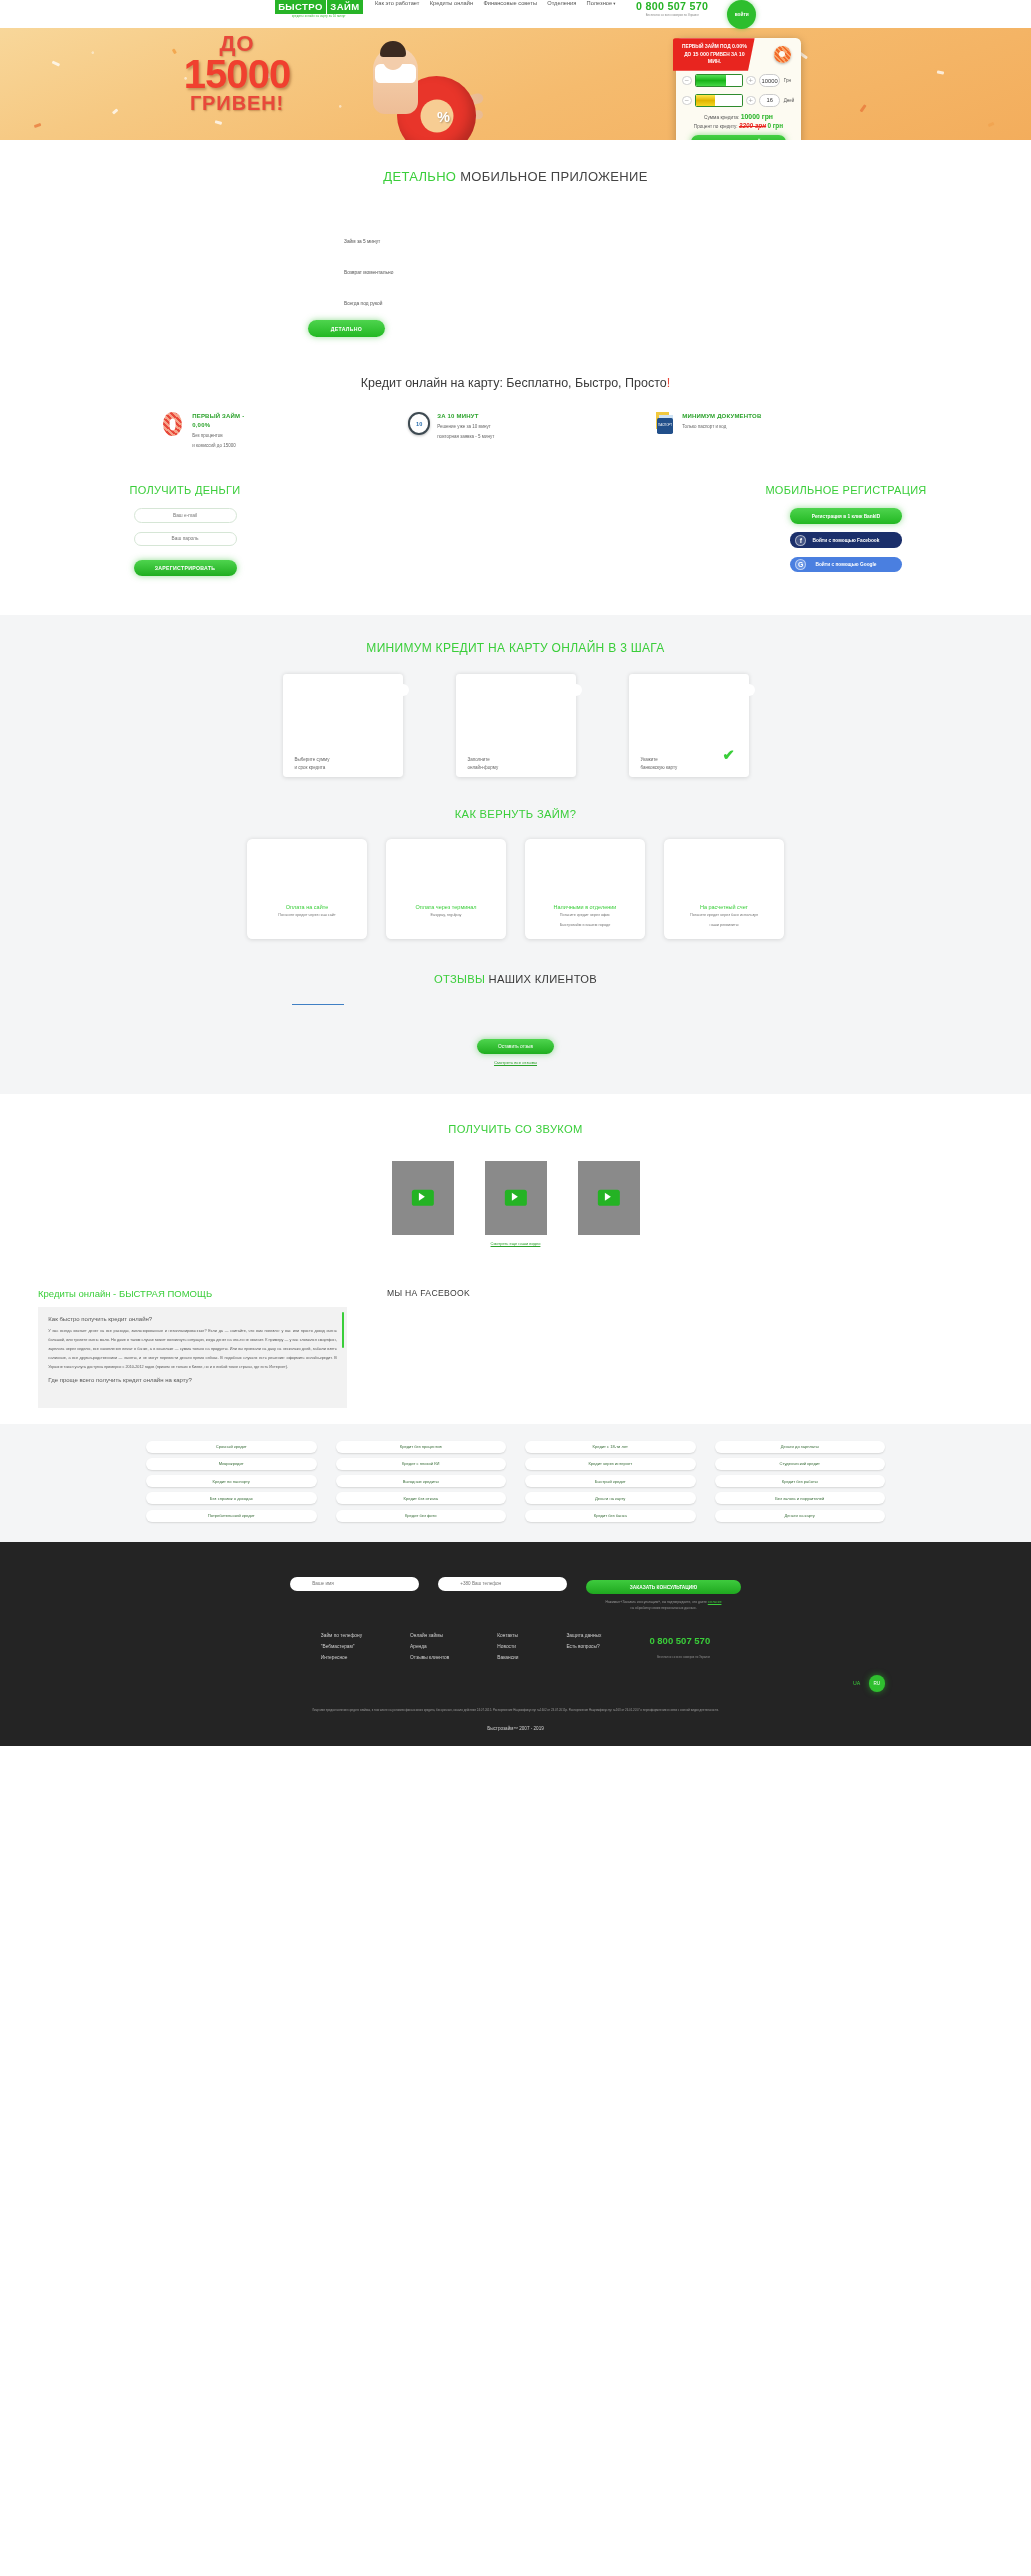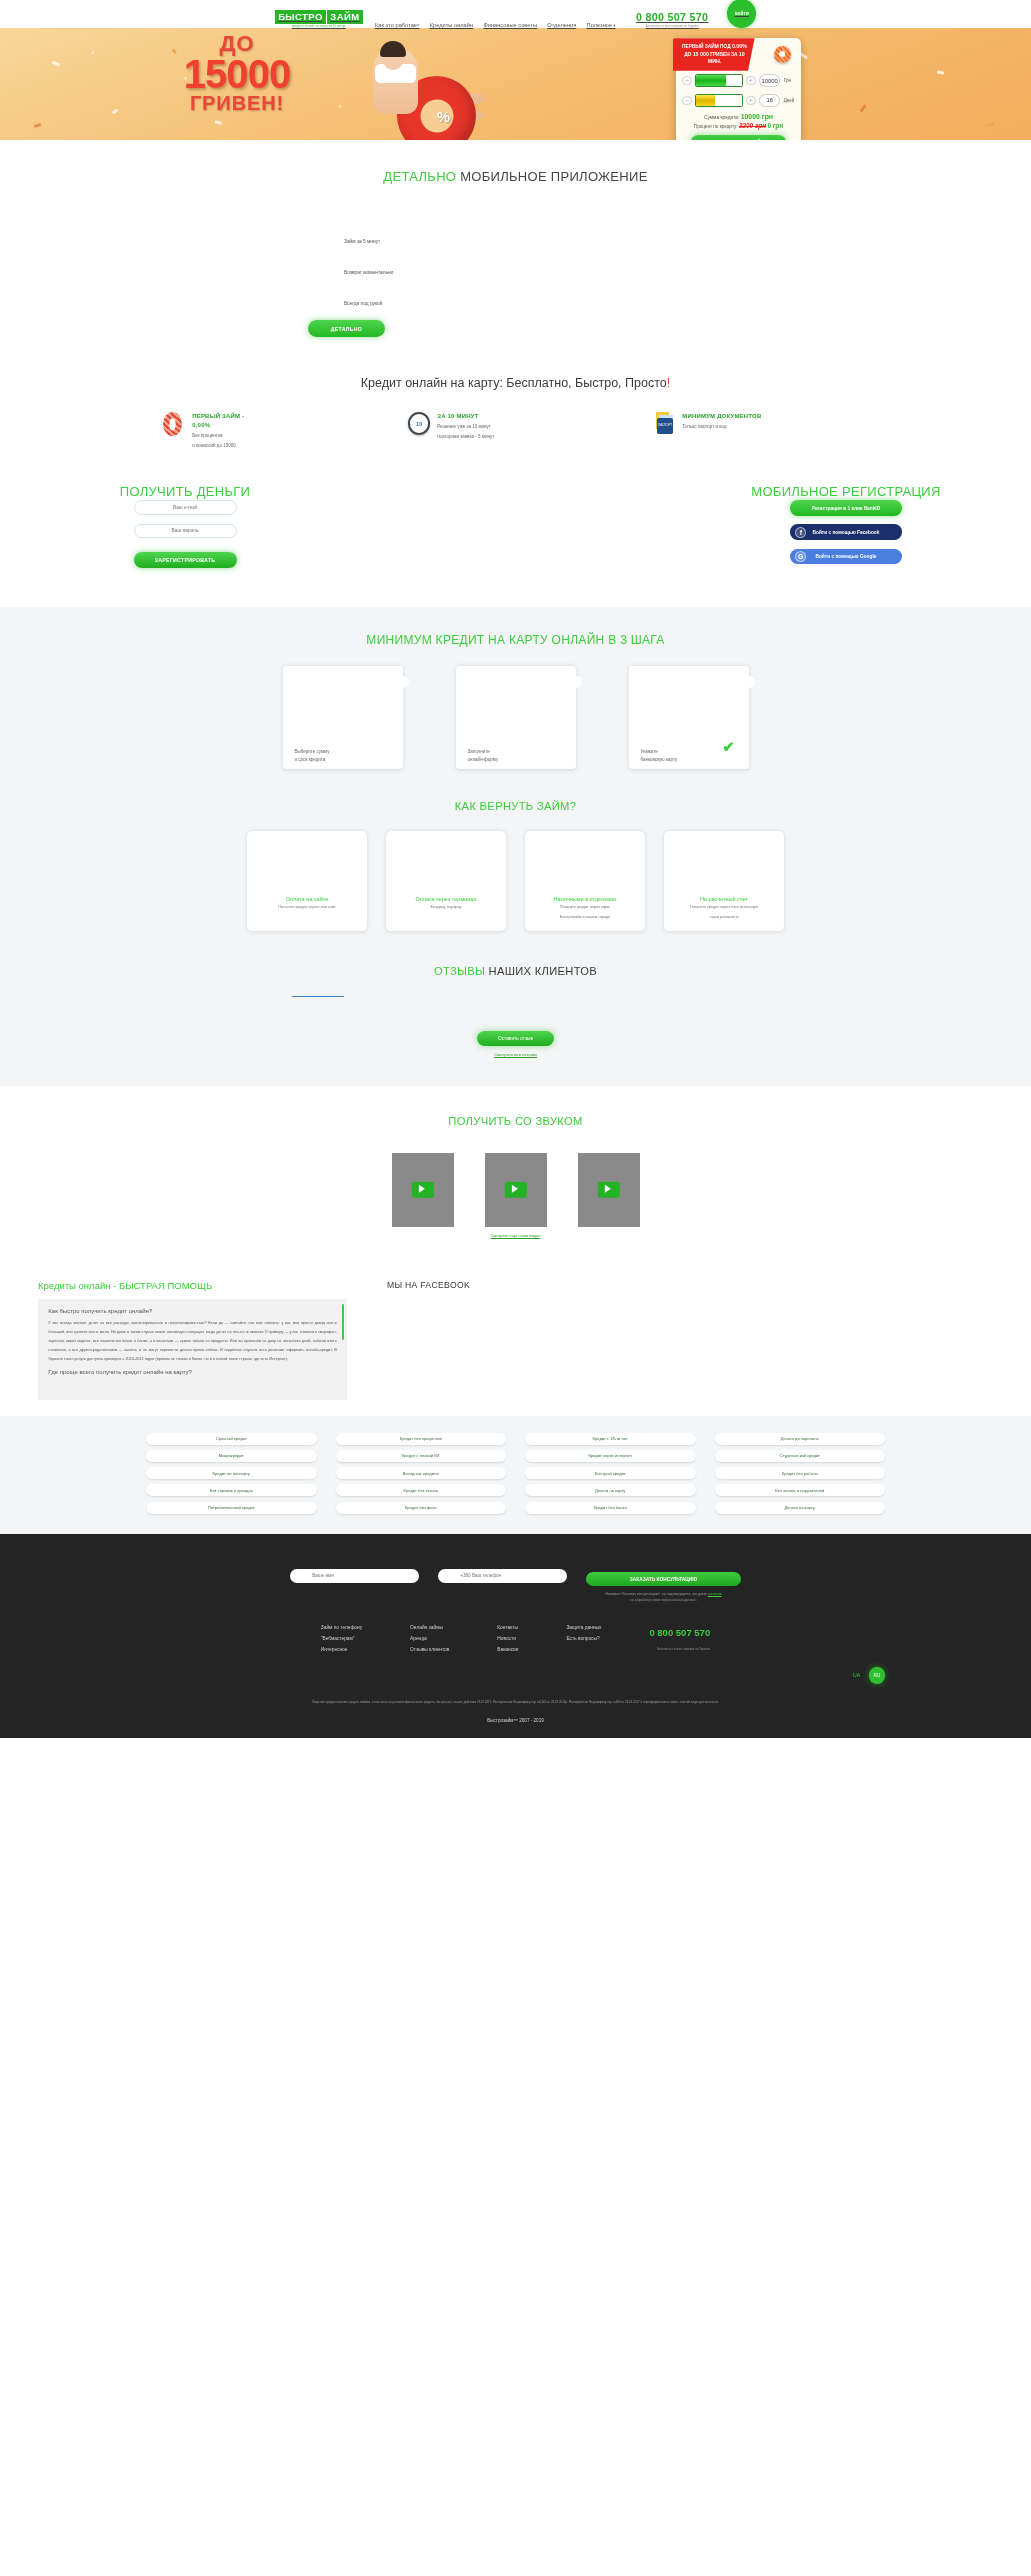--- a/index.html
+++ b/index.html
@@ -8,22 +8,22 @@
     font-family: "Liberation Sans", sans-serif;
     background:#ffffff;
     color:#444;
     width:1031px;
     overflow-x:hidden;
   }
   .page { width:1031px; position:relative; }
 
   
   .topbar {
-    height:28px; background:#ffffff; display:flex; align-items:flex-end;
-    justify-content:center; gap:12px; position:relative; z-index:30;text-decoration:underline;
+    height:28px; background:#ffffff; display:flex; align-items:flex-start;
+    justify-content:center; gap:12px; position:relative; z-index:30;
   }
   .logo-box { display:flex; flex-direction:column; align-items:center; }
   .logo-mark { display:flex; }
   .logo-a, .logo-b {
     color:#fff; font-weight:bold; font-size:9.5px; letter-spacing:0.4px;
     padding:1.7px 3.4px; line-height:1.1;
   }
   .logo-a { background:#27b427; }
   .logo-b { background:#27b427; margin-left:0.9px; }
   .logo-sub { font-size:2.7px; color:#27b427; letter-spacing:0.2px; margin-top:0.9px; }
@@ -146,21 +146,21 @@
   .ico-doc .p1 { position:absolute; left:2.6px; top:0; width:13.7px; height:16.3px; background:#f2c93f; }
   .ico-doc .p2 { position:absolute; left:6px; top:2.6px; width:13.7px; height:17px; background:#cfe3f5; }
   .ico-doc .p3 { position:absolute; left:4.3px; top:6px; width:15.5px; height:15.5px; background:#214f8a;
     border-radius:1.7px; color:#fff; font-size:2.9px; text-align:center; padding-top:4.3px; }
   .feat h4 { font-size:6px; color:#2aa22a; letter-spacing:0.2px; line-height:1.5; }
   .feat p { font-size:4.5px; color:#666; line-height:1.8; margin-top:1.7px; }
 
   .reg-sec { padding:12px 0 34px; background:#fff; }
   .reg-cols { display:flex; justify-content:space-between; padding:0 43px; }
   .reg-col { width:284px; text-align:center; }
-  .reg-h { font-size:13px; color:#3ace3a; letter-spacing:0.3px; margin-bottom:1px; }
+  .reg-h { font-size:11px; color:#3ace3a; letter-spacing:0.3px; margin-bottom:12px; }
   .inp { display:block; width:103px; height:14.6px; margin:0 auto 8.6px; border:0.9px solid #d6e6d6;
     border-radius:7.7px; background:#fff; font-size:4.8px; color:#999; text-align:center;
     font-family:inherit; }
   .btn-reg { margin-top:5.2px; width:103px; height:16.3px; border:none; cursor:pointer; border-radius:8.6px;
     background:linear-gradient(180deg,#4ed44e,#1fae1f); color:#fff; font-size:5.2px; font-weight:bold;
     letter-spacing:0.3px; box-shadow:0 0 6.9px rgba(45,190,45,.5); }
   .soc { width:112px; height:15.5px; margin:0 auto 8.6px; border:none; cursor:pointer; border-radius:7.7px;
     color:#fff; font-size:4.8px; font-weight:bold; display:flex; align-items:center;
     justify-content:center; gap:2.6px; position:relative; }
   .soc.bankid { background:linear-gradient(180deg,#4ed44e,#22b822); box-shadow:0 0 6px rgba(45,190,45,.5); }

